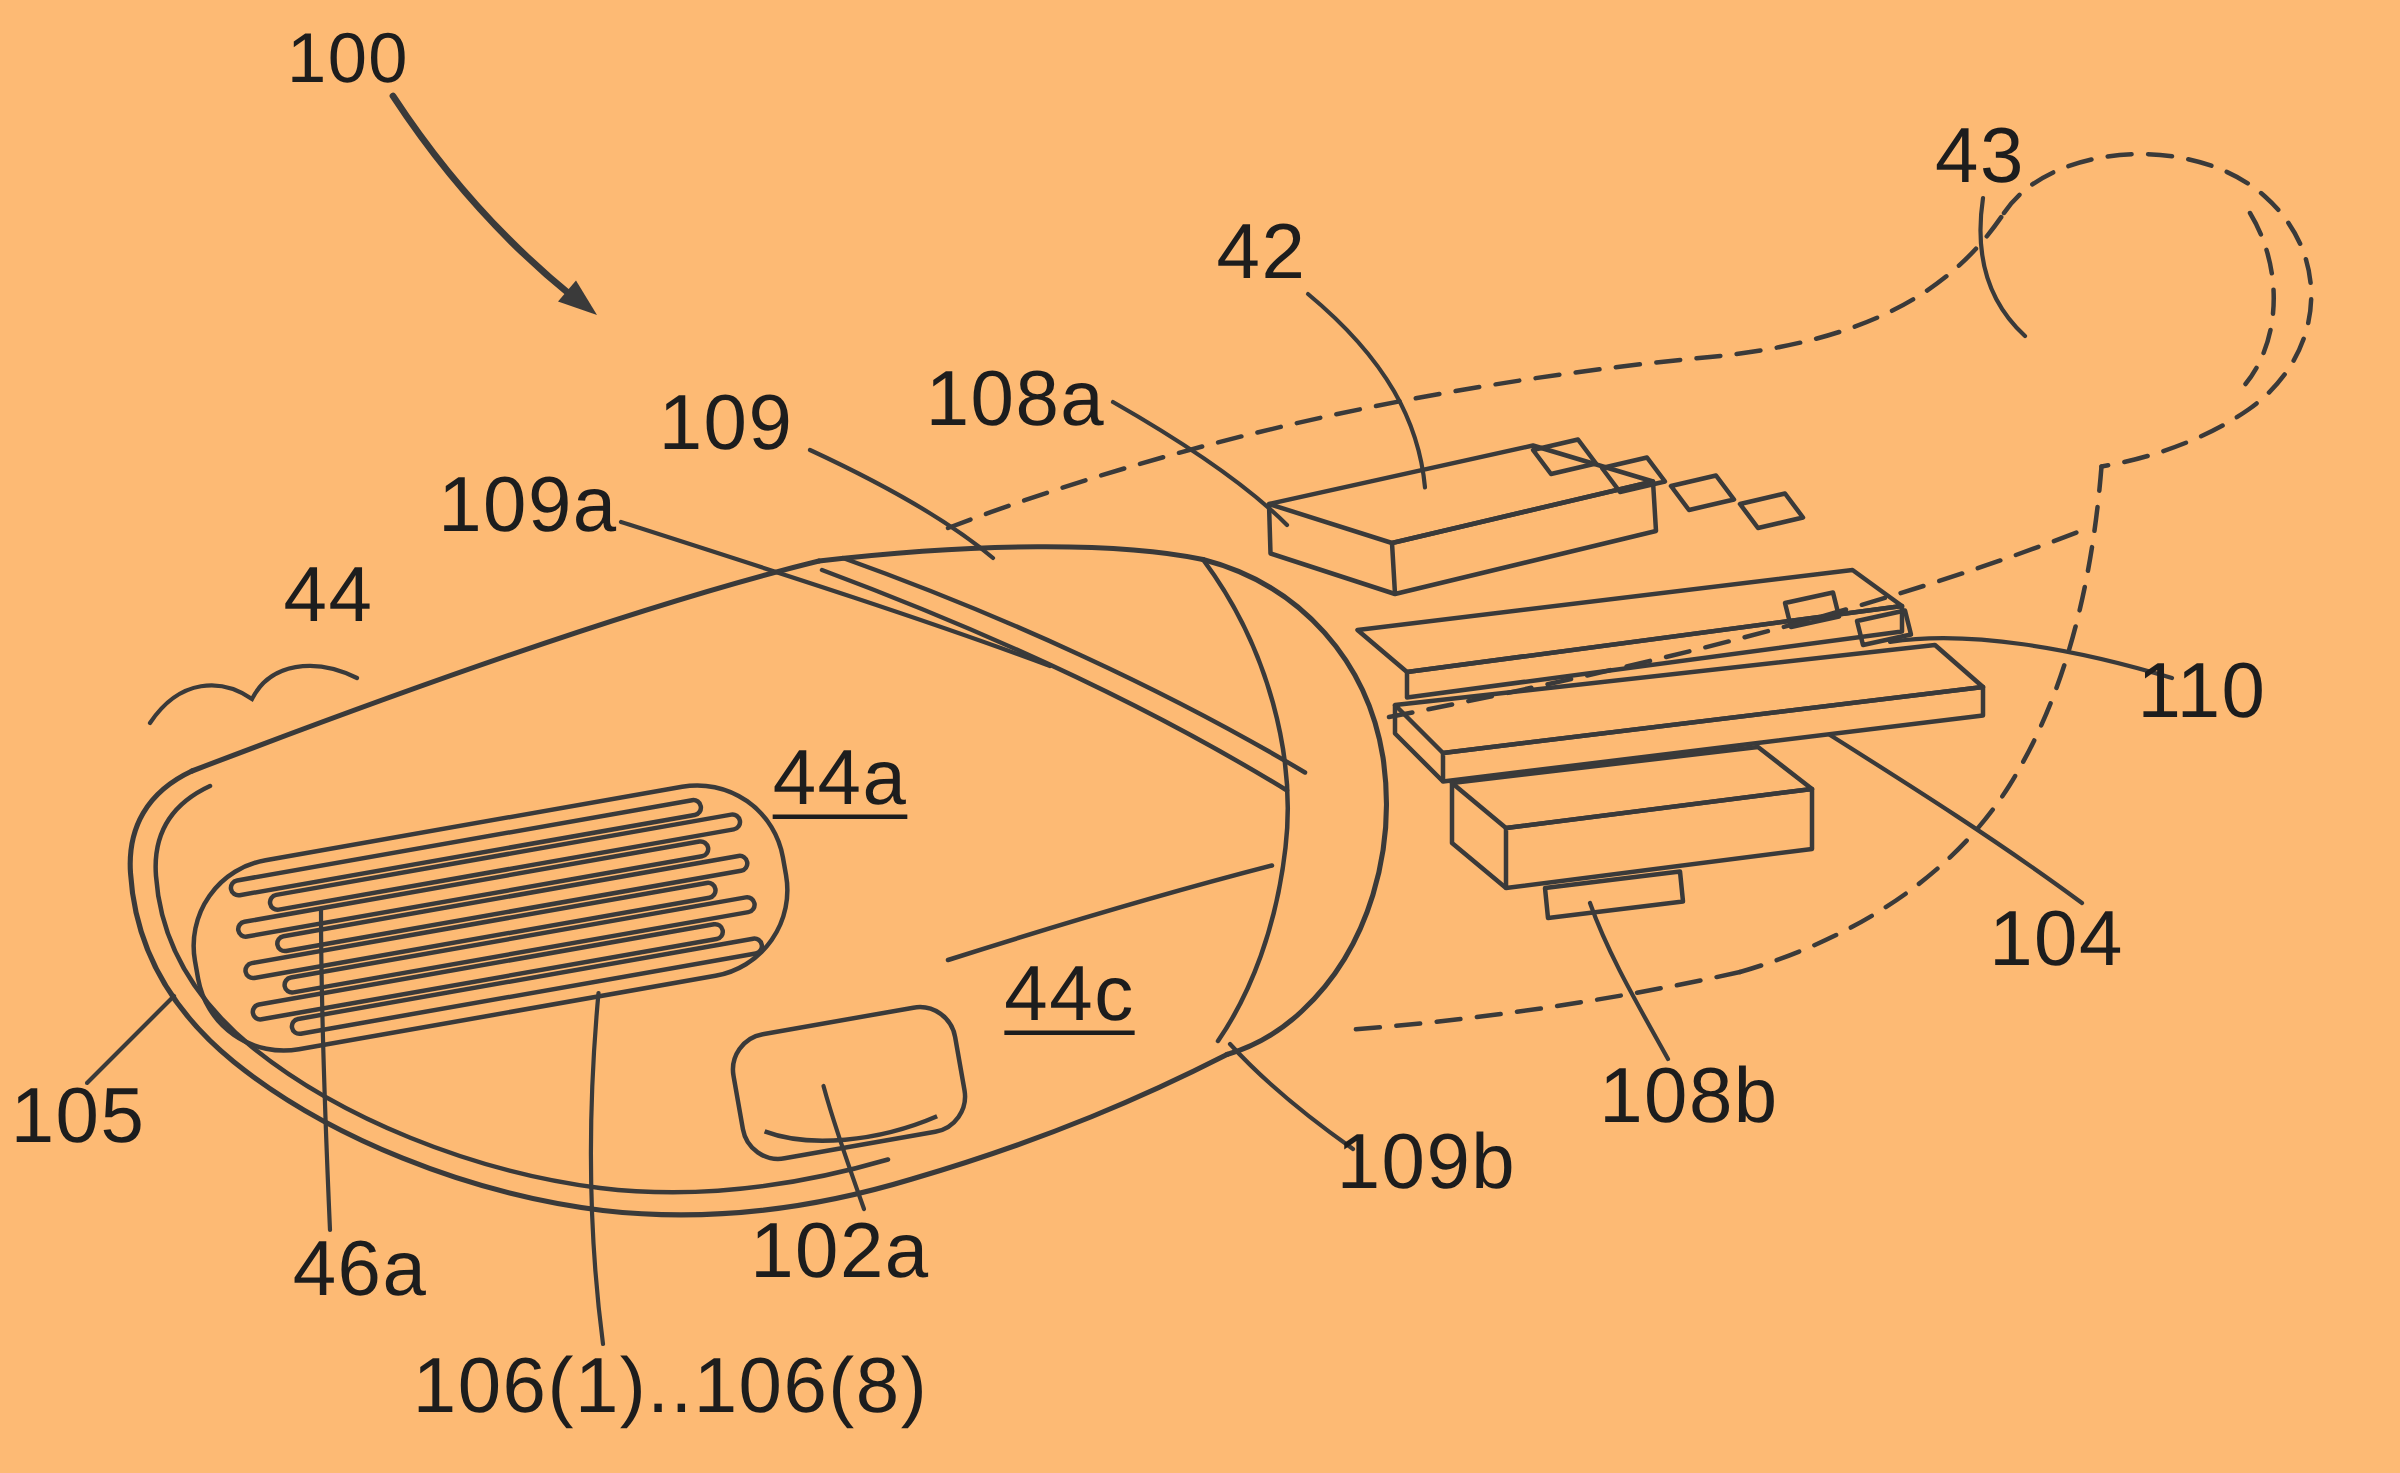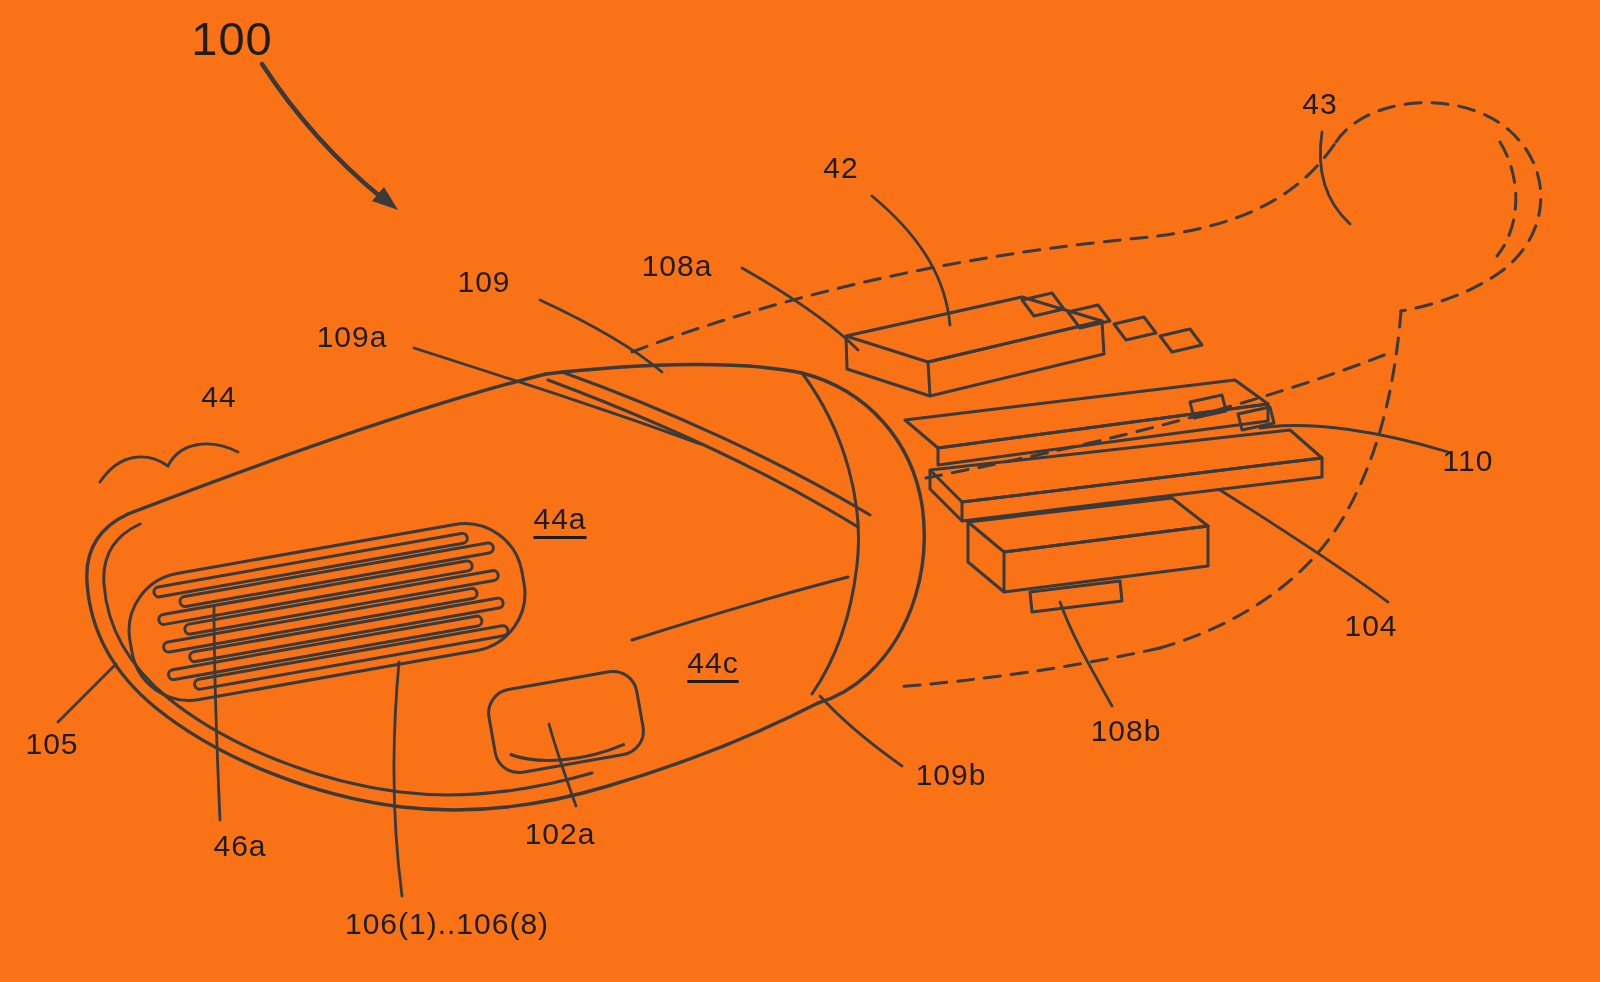--- a/index.html
+++ b/index.html
@@ -1,29 +1,29 @@
 <!DOCTYPE html>
 <html><head>
 <meta charset="utf-8">
 <style>
   * { box-sizing: border-box; }
   html, body { margin: 0; padding: 0; background: #ffffff; }
   .figure {
     position: relative;
     width: 1600px;
     height: 982px;
-    background: #f97316;
+    background: #fdba74;
     overflow: hidden;
     font-family: "Liberation Sans", sans-serif;
   }
   .art { position: absolute; left: 0; top: 0; width: 100%; height: 100%; }
   .lbl {
     position: absolute;
     transform: translate(-50%, -50%);
-    font-size: 30px;
+    font-size: 52px;
     color: #1d1d1d;
     white-space: nowrap;
     letter-spacing: 1px;
     user-select: none;
   }
   .lbl.big { font-size: 47px; }
   .lbl.u { text-decoration: underline; text-decoration-thickness: 3px; text-underline-offset: 7px; }
 </style>
 </head>
 <body>

